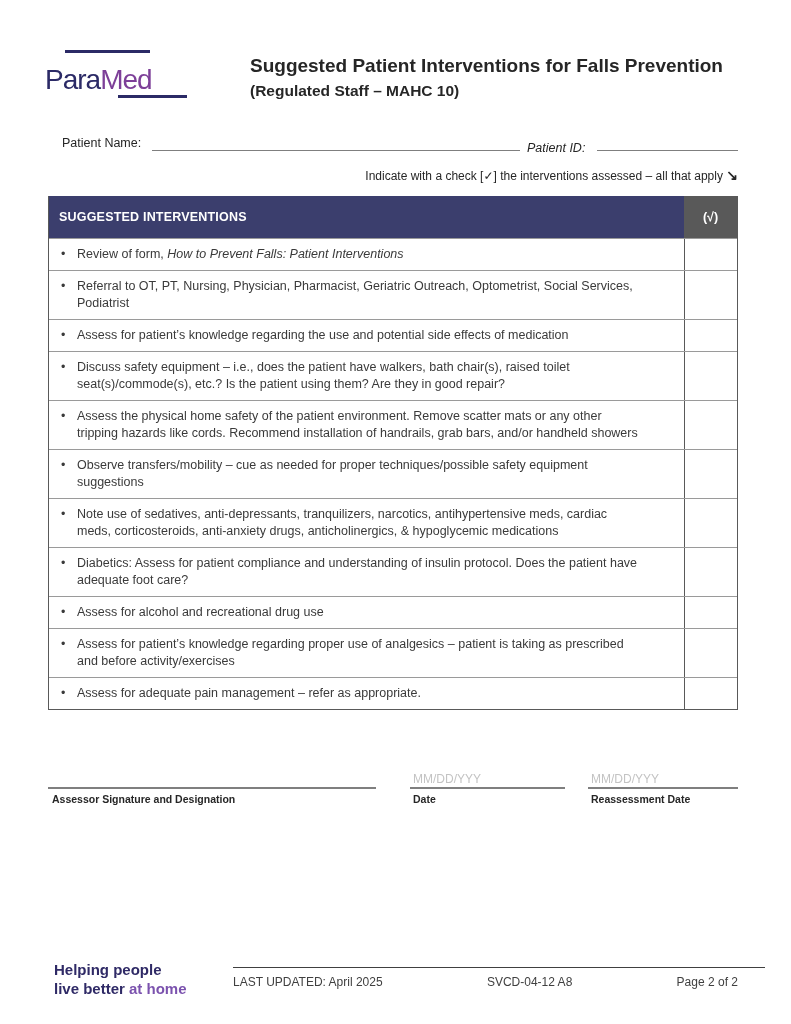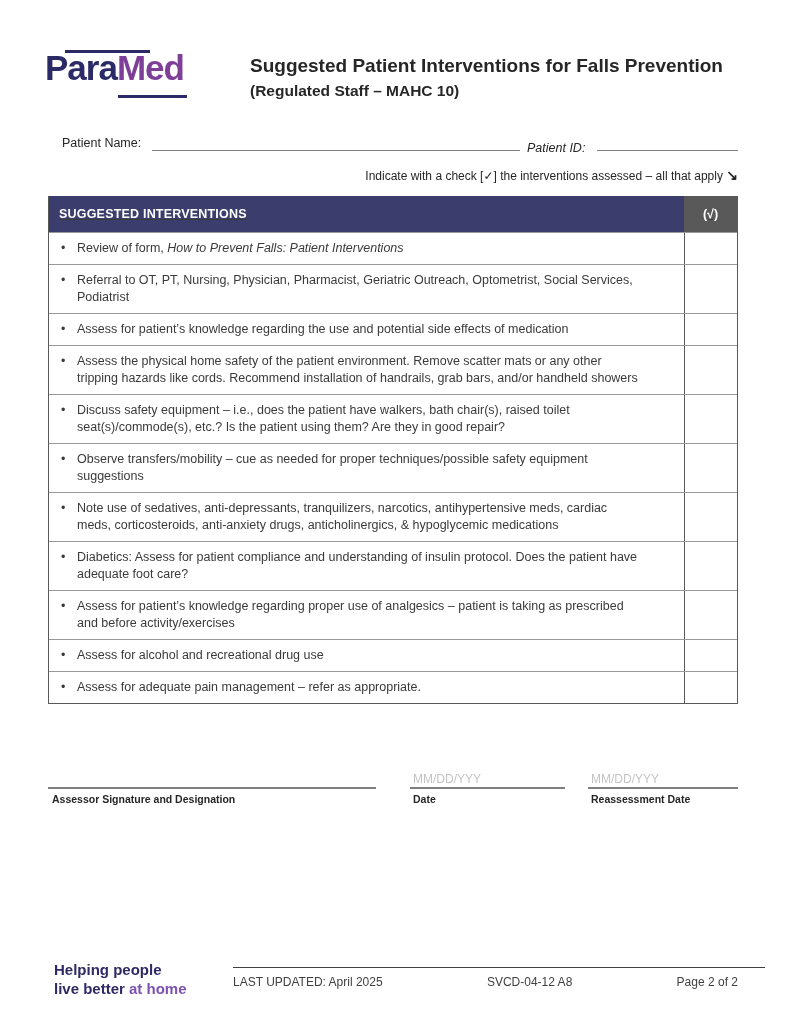--- a/index.html
+++ b/index.html
@@ -4,40 +4,40 @@
 <style>
   * { margin:0; padding:0; box-sizing:border-box; }
   body { background:#e8e8e8; font-family:"Liberation Sans", sans-serif; }
   .page {
     position:relative; width:791px; height:1024px; margin:0 auto;
     background:#ffffff; overflow:hidden;
     font-family:"Liberation Sans", sans-serif; color:#3a3a3a;
   }
   
   .logo { position:absolute; left:45px; top:50px; width:150px; }
-  .logo-text { font-size:35px; font-weight:700; letter-spacing:-1px; line-height:1; padding-top:0; }
+  .logo-text { font-size:28px; font-weight:400; letter-spacing:-1px; line-height:1; padding-top:16px; }
   .logo-para { color:#2b2a66; }
   .logo-med  { color:#7d3f98; }
   .logo-rule-top { position:absolute; left:20px; top:0; width:85px; height:2.5px; background:#2b2a66; }
   .logo-rule-bottom { position:absolute; left:73px; top:45px; width:69px; height:2.5px; background:#2b2a66; }
   
   .title-block { position:absolute; left:250px; top:55px; width:500px; color:#262626; }
   .title { font-size:19px; font-weight:700; line-height:1.2; }
   .subtitle { font-size:15.5px; font-weight:700; margin-top:4px; }
   .field-label { position:absolute; font-size:12.5px; color:#262626; white-space:nowrap; }
   .blank-line { position:absolute; height:0; border-bottom:1.5px solid #7f7f7f; }
   
   .instruction { position:absolute; right:53px; top:167px; font-size:12px; color:#262626; white-space:nowrap; }
   .arrow-icon { font-weight:700; font-size:14px; color:#262626; }
   
   .interventions-table {
     position:absolute; left:48px; top:196px; width:690px;
     border:1px solid #595959; border-top:none;
   }
-  .t-header { display:flex; height:36px;text-decoration:underline; }
+  .t-header { display:flex; height:42px; }
   .t-header-main {
     flex:1; background:#3b3e6d; color:#ffffff; font-weight:700; font-size:12.5px;
     display:flex; align-items:center; padding-left:10px; letter-spacing:0.2px;
   }
   .t-header-check {
     width:53px; background:#595959; color:#ffffff; font-weight:700; font-size:12.5px;
     display:flex; align-items:center; justify-content:center;
   }
   .t-row { display:flex; border-top:1px solid #9a9a9a; background:#ffffff;gap:28px; }
   .t-row:first-of-type { border-top:none; }
@@ -112,36 +112,36 @@
       <div class="t-cell-text">
           <span class="bullet"></span>
           <span>Assess for patient’s knowledge regarding the use and potential side effects of medication</span>
         </div>
       <div class="t-cell-check"></div>
     </div>
 
     <div class="t-row">
       <div class="t-cell-text">
           <span class="bullet"></span>
+          <span>Discuss safety equipment – i.e., does the patient have walkers, bath chair(s), raised toilet seat(s)/commode(s), etc.? Is the patient using them? Are they in good repair?</span>
+        </div>
+      <div class="t-cell-check"></div>
+    </div>
+
+    <div class="t-row">
+      <div class="t-cell-text">
+          <span class="bullet"></span>
           <span>Assess the physical home safety of the patient environment. Remove scatter mats or any other tripping hazards like cords. Recommend installation of handrails, grab bars, and/or handheld showers</span>
         </div>
       <div class="t-cell-check"></div>
     </div>
 
     <div class="t-row">
       <div class="t-cell-text">
           <span class="bullet"></span>
-          <span>Discuss safety equipment – i.e., does the patient have walkers, bath chair(s), raised toilet seat(s)/commode(s), etc.? Is the patient using them? Are they in good repair?</span>
-        </div>
-      <div class="t-cell-check"></div>
-    </div>
-
-    <div class="t-row">
-      <div class="t-cell-text">
-          <span class="bullet"></span>
           <span>Observe transfers/mobility – cue as needed for proper techniques/possible safety equipment suggestions</span>
         </div>
       <div class="t-cell-check"></div>
     </div>
 
     <div class="t-row">
       <div class="t-cell-text">
           <span class="bullet"></span>
           <span>Note use of sedatives, anti-depressants, tranquilizers, narcotics, antihypertensive meds, cardiac meds, corticosteroids, anti-anxiety drugs, anticholinergics, &amp; hypoglycemic medications</span>
         </div>
@@ -152,29 +152,29 @@
       <div class="t-cell-text">
           <span class="bullet"></span>
           <span>Diabetics: Assess for patient compliance and understanding of insulin protocol. Does the patient have adequate foot care?</span>
         </div>
       <div class="t-cell-check"></div>
     </div>
 
     <div class="t-row">
       <div class="t-cell-text">
           <span class="bullet"></span>
+          <span>Assess for alcohol and recreational drug use</span>
+        </div>
+      <div class="t-cell-check"></div>
+    </div>
+
+    <div class="t-row">
+      <div class="t-cell-text">
+          <span class="bullet"></span>
           <span>Assess for patient’s knowledge regarding proper use of analgesics – patient is taking as prescribed and before activity/exercises</span>
-        </div>
-      <div class="t-cell-check"></div>
-    </div>
-
-    <div class="t-row">
-      <div class="t-cell-text">
-          <span class="bullet"></span>
-          <span>Assess for alcohol and recreational drug use</span>
         </div>
       <div class="t-cell-check"></div>
     </div>
 
     <div class="t-row">
       <div class="t-cell-text">
           <span class="bullet"></span>
           <span>Assess for adequate pain management – refer as appropriate.</span>
         </div>
       <div class="t-cell-check"></div>

